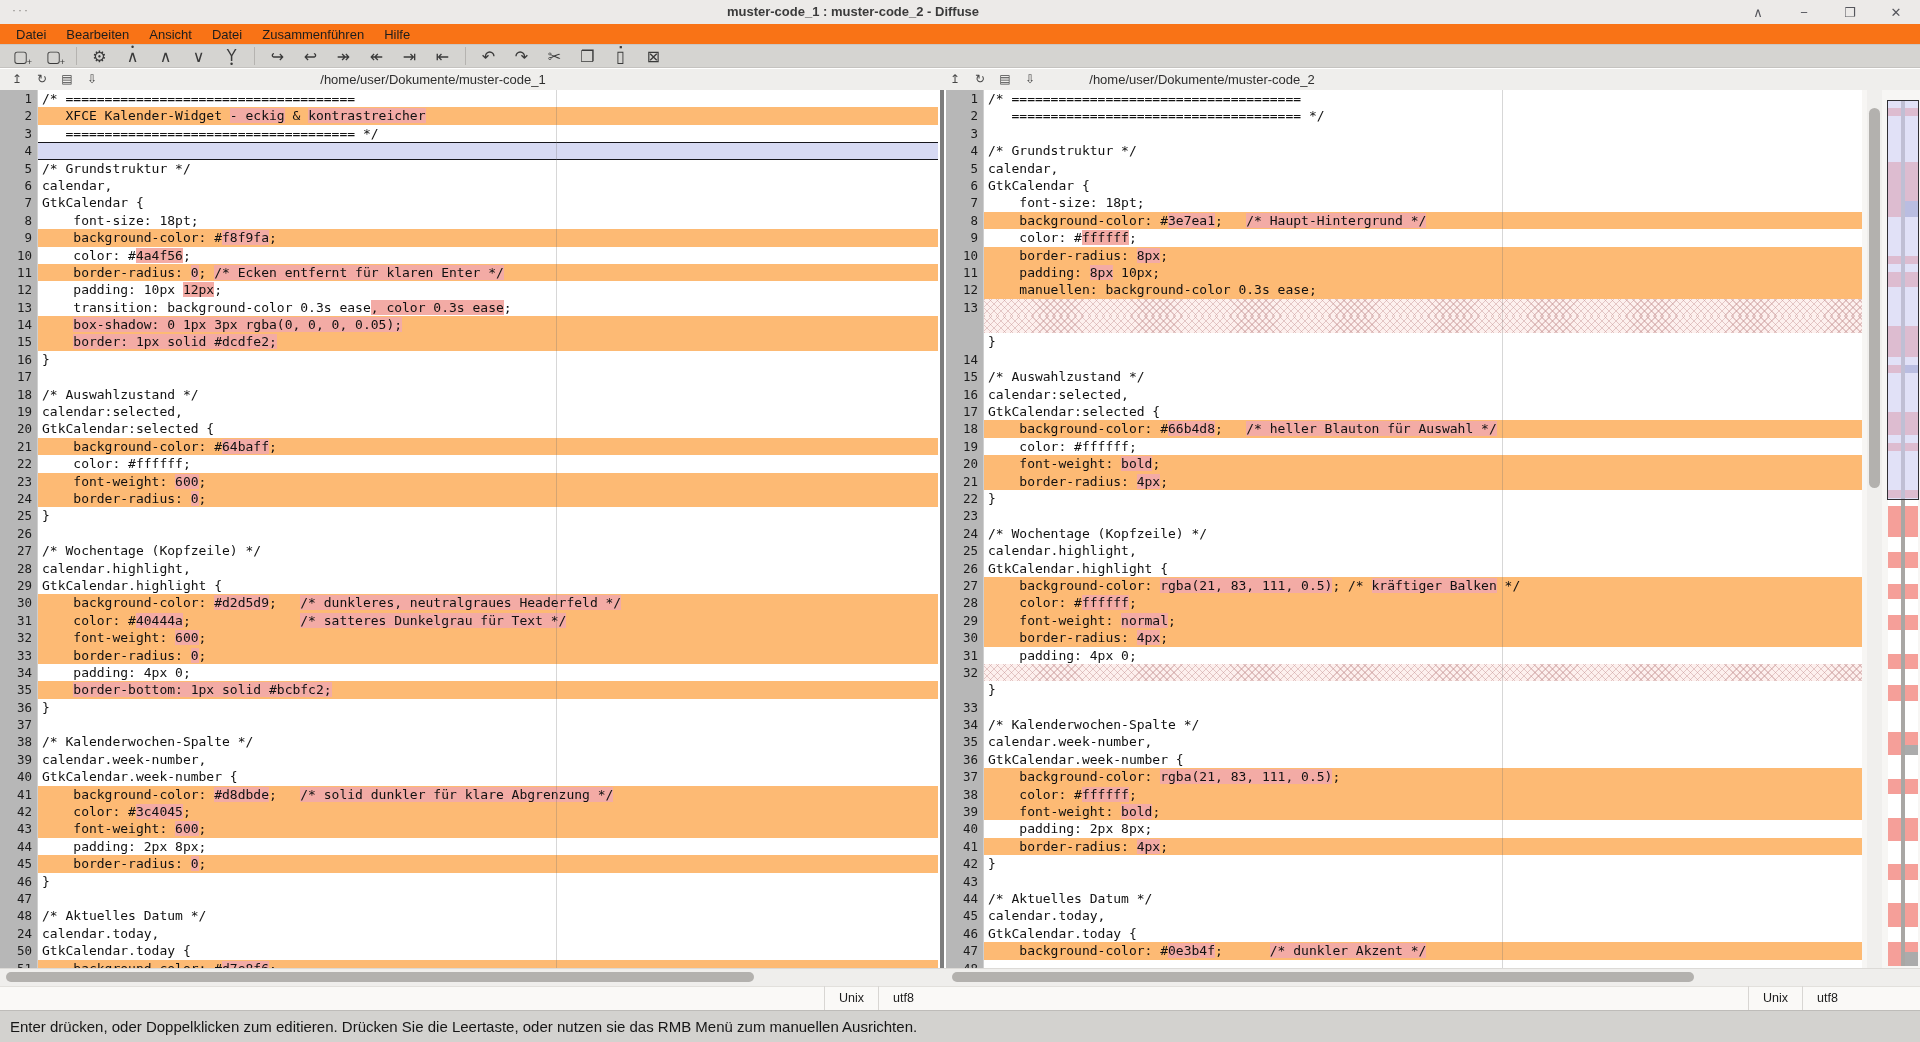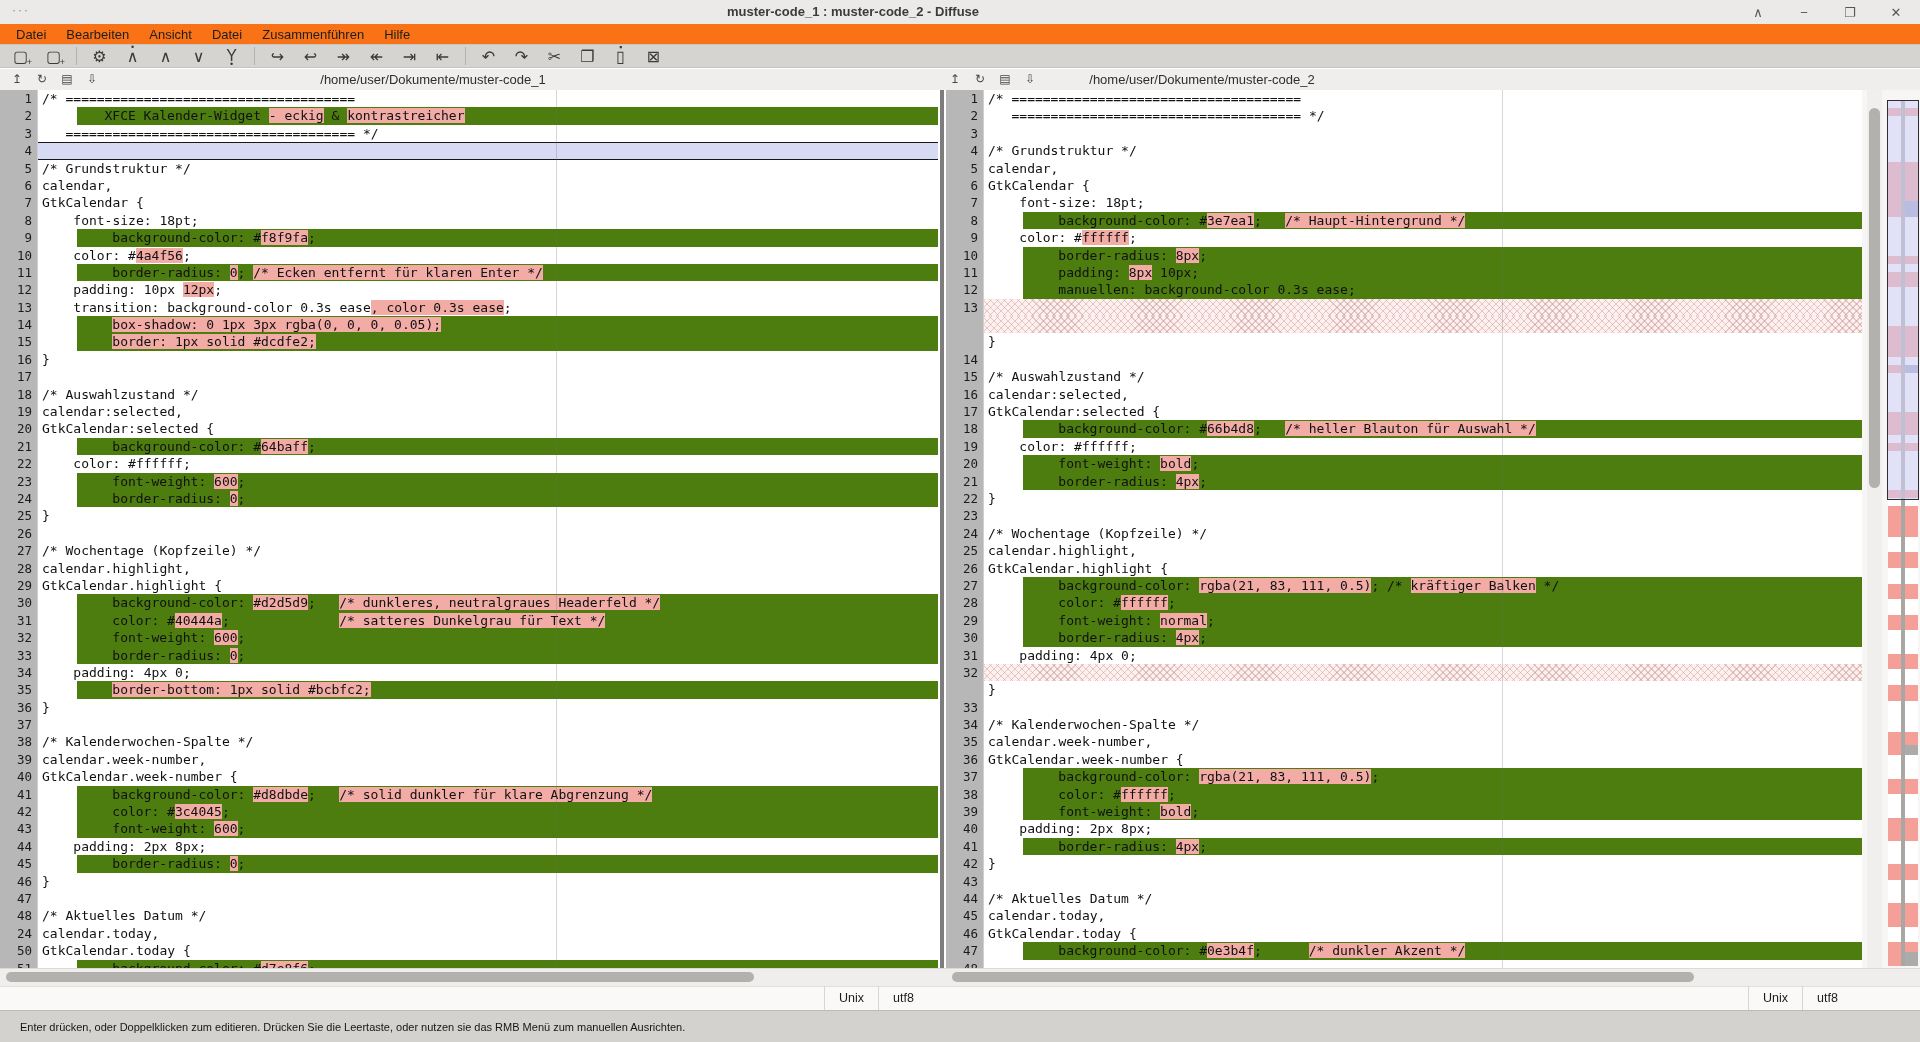--- a/index.html
+++ b/index.html
@@ -49,21 +49,21 @@
   .gutter{position:absolute;top:0;width:38px;height:890px;background:#b7b7b7;border-right:1px solid #cfcfcf;box-sizing:border-box;}
   #gut-left{left:0;}
   #gut-right{left:946px;}
   .ln{height:17.4px;line-height:17.4px;font-family:"DejaVu Sans Mono",monospace;font-size:12.5px;
       text-align:right;padding-right:5px;color:#1b1b1b;box-sizing:border-box;}
   .codecol{position:absolute;top:0;height:890px;background:#ffffff;}
   #code-left{left:38px;width:900px;}
   #code-right{left:984px;width:878px;}
   .row{height:17.4px;line-height:17.4px;font-family:"DejaVu Sans Mono",monospace;font-size:13px;
        white-space:pre;padding-left:4px;box-sizing:border-box;color:#111111;}
-  .row.d{background:#4d7c0f;margin-left:39px;}
+  .row.d{background:#fdba74;}
   .row .hl{background:#f3aba5;}
   .row.s{background:#d7daf3;border-top:1px solid #16161c;border-bottom:1px solid #16161c;}
   .row.g{background-color:#fdf0ee;
     background-image:
       repeating-linear-gradient(45deg, rgba(197,146,146,0.45) 0px, rgba(197,146,146,0.45) 1px, transparent 1px, transparent 5px),
       repeating-linear-gradient(135deg, rgba(197,146,146,0.45) 0px, rgba(197,146,146,0.45) 1px, transparent 1px, transparent 5px);}
   .guide{position:absolute;left:518px;top:0;width:1px;height:890px;background:rgba(110,110,110,0.28);
          z-index:5;pointer-events:none;}
   .sash{position:absolute;left:938px;top:0;width:8px;height:878px;background:#ffffff;}
   .sash::after{content:"";position:absolute;left:2px;top:0;width:4px;height:100%;background:#7d7d7d;}
@@ -94,22 +94,22 @@
   .statusrow{position:absolute;left:0;top:986px;width:1920px;height:24px;background:#faf9f7;
              border-top:1px solid #e2e0dc;box-sizing:border-box;}
   .stcells{position:absolute;top:986px;height:24px;display:flex;}
   #st-left{left:824px;}
   #st-right{left:1748px;}
   .stcell{padding:0 14px;font-size:12.5px;color:#1c1c1c;border-left:1px solid #d8d6d3;
           display:flex;align-items:center;height:100%;}
 
   
   .hintbar{position:absolute;left:0;top:1010px;width:1920px;height:32px;background:#d3d2cf;
-           border-top:1px solid #bebcb9;display:flex;align-items:center;padding-left:20px;
-           box-sizing:border-box;font-size:11px;color:#161616;}
+           border-top:1px solid #bebcb9;display:flex;align-items:center;padding-left:10px;
+           box-sizing:border-box;font-size:15px;color:#161616;}
 </style>
 </head>
 <body>
 
 <div class="app">
 
   <div class="titlebar">
     <span class="dots">···</span>
     <span class="title">muster-code_1 : muster-code_2 - Diffuse</span>
     <div class="winctl">

